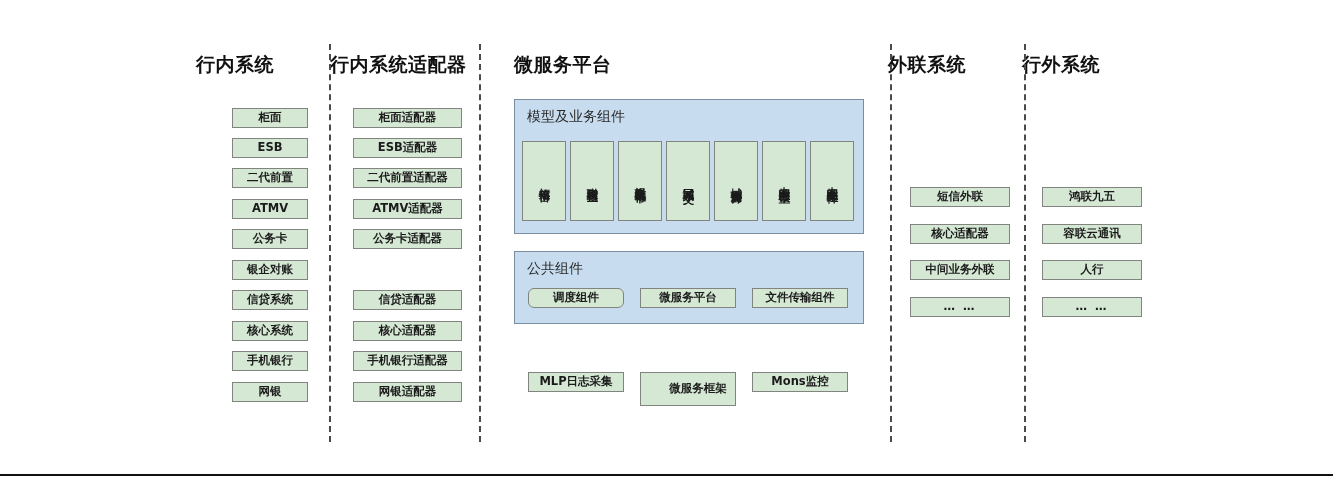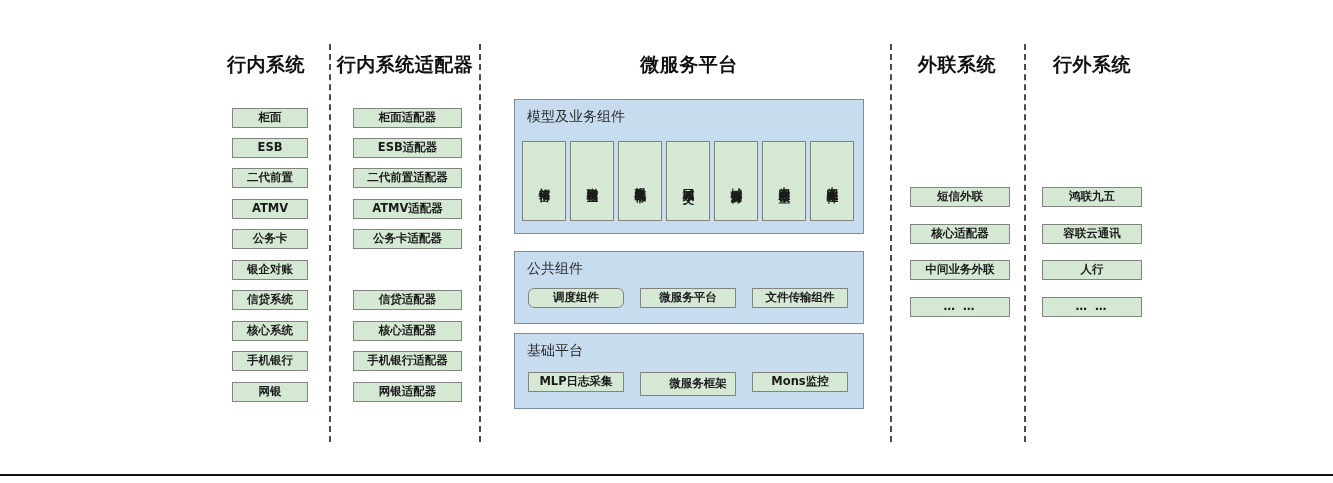--- a/index.html
+++ b/index.html
@@ -15,21 +15,21 @@
     position: relative;
     width: 1333px;
     height: 483px;
     background: #ffffff;
     overflow: hidden;
   }
 
   
   .col-title {
     position: absolute;
-    text-align: center;
+    text-align: left;
     font-size: 19px;
     font-weight: bold;
     color: #111111;
     letter-spacing: 0.5px;
     white-space: nowrap;
   }
 
   
   .divider {
     position: absolute;
@@ -136,25 +136,22 @@
   <div class="node vert" style="left:762px; top:141px; width:44px; height:80px;">中间业务模型</div>
   <div class="node vert" style="left:810px; top:141px; width:44px; height:80px;">中间业务组件</div>
 
   <div class="panel" style="left:514px; top:251px; width:350px; height:73px;">
     <div class="panel-title">公共组件</div>
   </div>
   <div class="node" style="left:528px; top:288px; width:96px; height:20px;border-radius:6px;">调度组件</div>
   <div class="node" style="left:640px; top:288px; width:96px; height:20px;">微服务平台</div>
   <div class="node" style="left:752px; top:288px; width:96px; height:20px;">文件传输组件</div>
 
-  <div class="panel" style="left:514px; top:333px; width:350px; height:76px;">
-    <div class="panel-title">基础平台</div>
-  </div>
   <div class="node" style="left:528px; top:372px; width:96px; height:20px;">MLP日志采集</div>
-  <div class="node" style="left:640px; top:372px; width:96px; height:24px;padding-left:20px;">微服务框架</div>
+  <div class="node" style="left:640px; top:372px; width:96px; height:34px;padding-left:20px;">微服务框架</div>
   <div class="node" style="left:752px; top:372px; width:96px; height:20px;">Mons监控</div>
 
   <div class="node" style="left:910px; top:187px; width:100px; height:20px;">短信外联</div>
   <div class="node" style="left:910px; top:224px; width:100px; height:20px;">核心适配器</div>
   <div class="node" style="left:910px; top:260px; width:100px; height:20px;">中间业务外联</div>
   <div class="node ellipsis" style="left:910px; top:297px; width:100px; height:20px;">… …</div>
 
   <div class="node" style="left:1042px; top:187px; width:100px; height:20px;">鸿联九五</div>
   <div class="node" style="left:1042px; top:224px; width:100px; height:20px;">容联云通讯</div>
   <div class="node" style="left:1042px; top:260px; width:100px; height:20px;">人行</div>

